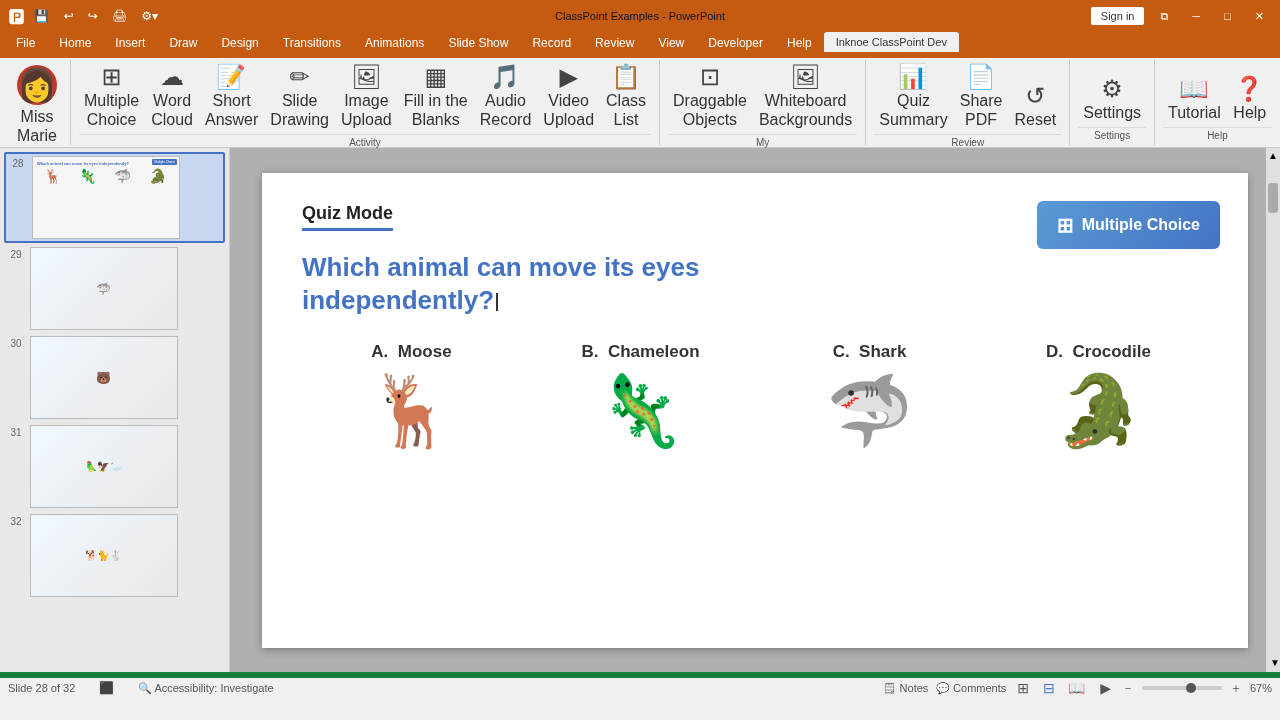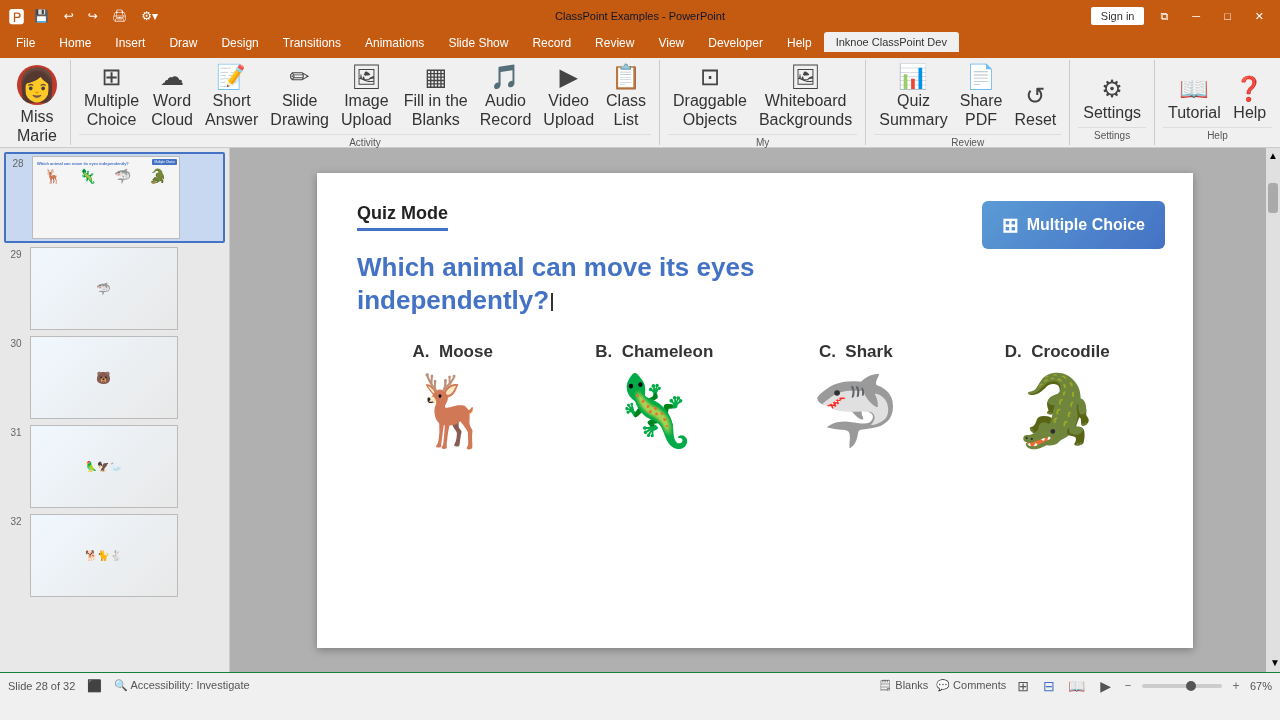--- a/index.html
+++ b/index.html
@@ -123,21 +123,21 @@
     .slide-content-area {
       flex: 1;
       background: #b0b0b0;
       display: flex;
       align-items: center;
       justify-content: center;
       overflow: hidden;
       position: relative;
     }
     .slide-viewport {
-      width: 876px;
+      width: 986px;
       height: 475px;
       background: white;
       box-shadow: 0 2px 8px rgba(0,0,0,0.3);
       position: relative;
       padding: 30px 40px 30px 40px;
     }
 
     
     .quiz-mode-title {
       font-size: 18px;
@@ -202,25 +202,25 @@
       background: #e0e0e0;
       display: flex;
       flex-direction: column;
       align-items: center;
     }
 
     
     .status-bar {
       height: 26px;
       background: #f0f0f0;
-      border-top: 1px solid #15803d;
+      border-top: 6px solid #15803d;
       display: flex;
       align-items: center;
       padding: 0 8px;
-      gap: 12px;
+      gap: 24px;
       font-size: 11px;
       color: #555;
     }
     .status-bar-right {
       margin-left: auto;
       display: flex;
       align-items: center;
       gap: 8px;
     }
     .zoom-slider {
@@ -528,21 +528,21 @@
       <div style="font-size:10px;padding:2px;cursor:pointer;text-align:center;position:absolute;bottom:2px;left:2px;">▼</div>
     </div>
   </div>
 </div>
 
 <div class="status-bar">
   <span>Slide 28 of 32</span>
   <span style="font-size:12px;">⬛</span>
   <span>🔍 Accessibility: Investigate</span>
   <div class="status-bar-right">
-    <span style="cursor:pointer;">🗒 Blanks</span>
+    <span style="cursor:pointer;">🗒 Notes</span>
     <span style="cursor:pointer;">💬 Comments</span>
     <span class="view-btn">⊞</span>
     <span class="view-btn active">⊟</span>
     <span class="view-btn">📖</span>
     <span class="view-btn">▶</span>
     <span style="cursor:pointer;font-size:12px;">－</span>
     <div class="zoom-slider">
       <div class="zoom-thumb"></div>
     </div>
     <span style="cursor:pointer;font-size:12px;">＋</span>

